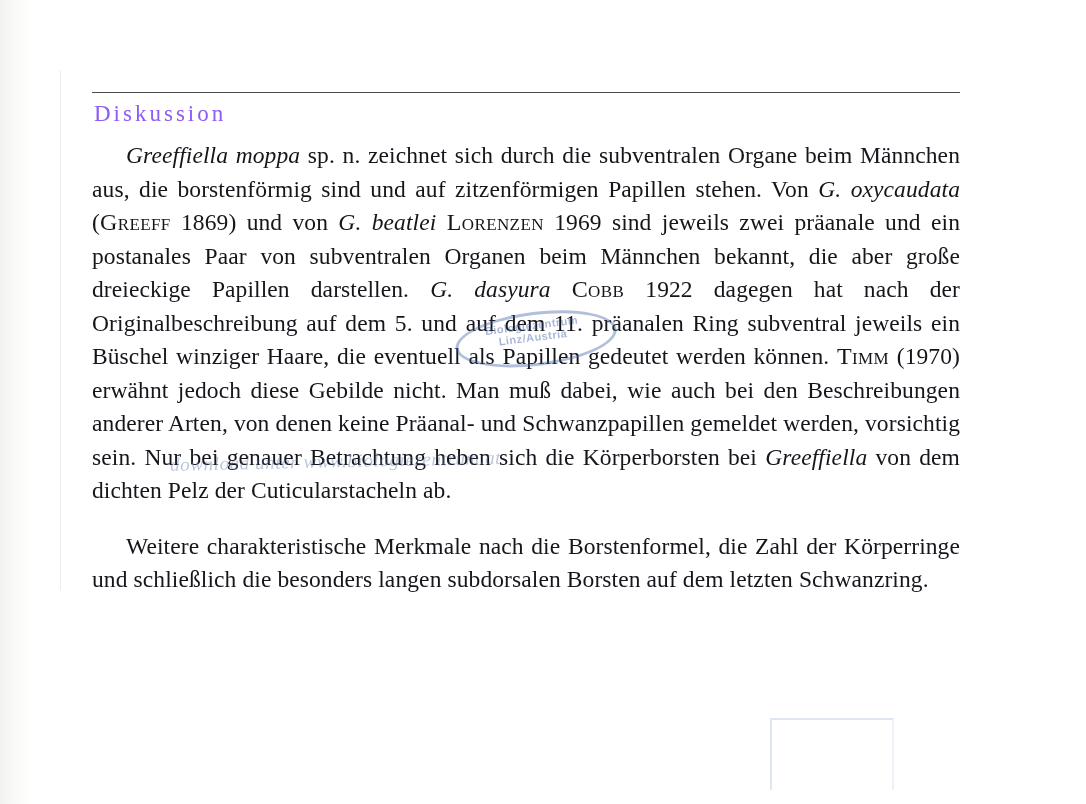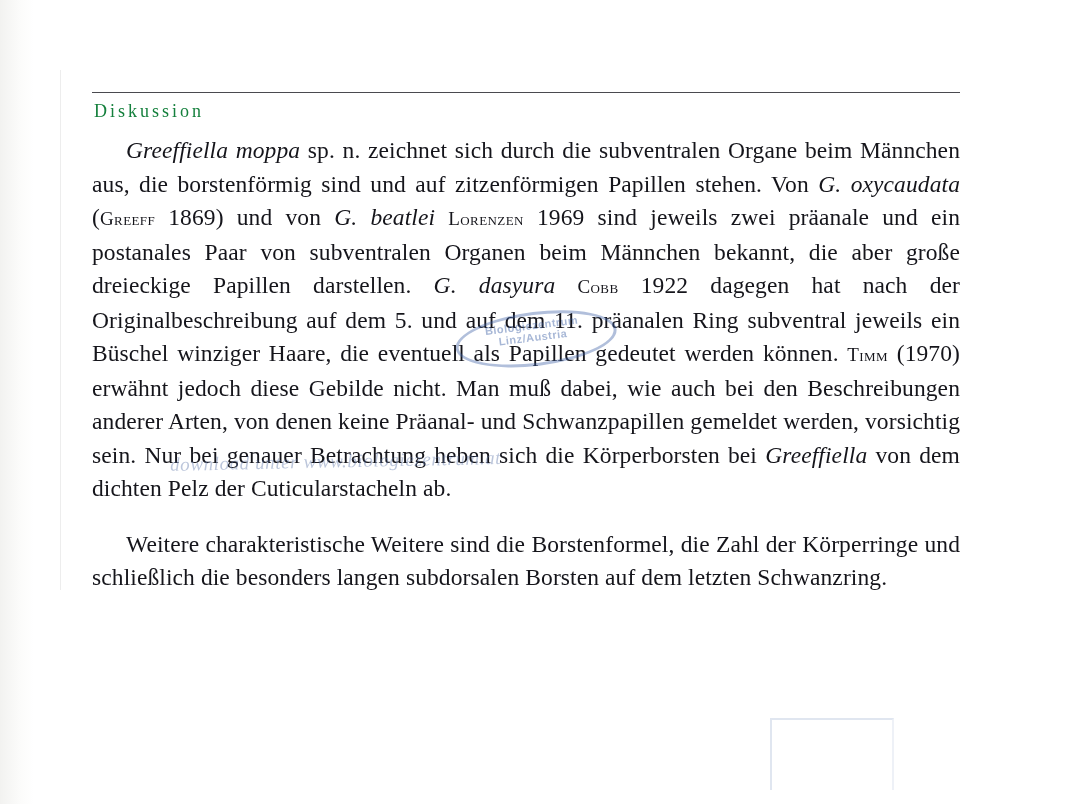--- a/index.html
+++ b/index.html
@@ -52,25 +52,25 @@
   .rule {
     height: 1px;
     background: #2a2a30;
     width: 868px;
     margin: 0 0 6px 0;
     opacity: 0.85;
   }
 
   h2.section-heading {
     font-family: "Liberation Serif", serif;
-    font-size: 18px;
+    font-size: 23px;
     font-weight: 400;
     letter-spacing: 3px;
     margin: 8px 0 12px 2px;
-    color: #15803d;
+    color: #8b5cf6;
   }
 
   p.para {
     font-size: 23.5px;
     line-height: 33.5px;
     text-align: justify;
     text-justify: inter-word;
     margin: 0 0 22px 0;
     color: #15151b;
     letter-spacing: 0.1px;
@@ -79,21 +79,21 @@
     text-indent: 34px;
   }
   p.para:last-child {
     margin-bottom: 0;
   }
 
   i.it {
   }
   span.sc {
     font-variant: small-caps;
-    font-size: 19px;
+    font-size: 24px;
     letter-spacing: 0.4px;
   }
 
   
   .watermark-oval {
     position: absolute;
     left: 455px;
     top: 312px;
     width: 160px;
     height: 52px;
@@ -157,21 +157,21 @@
   <div class="scan-edge-left"></div>
   <div class="scan-edge-strip"></div>
 
   <div class="content">
 
     <div class="rule"></div>
 
     <h2 class="section-heading">Diskussion</h2>
 
     <p class="para indent" id="para-1"><i class="it">Greeffiella moppa</i><span> sp. n. zeichnet sich durch die subventralen Organe beim Männchen aus, die borstenförmig sind und auf zitzenförmigen Papillen stehen. Von </span><i class="it">G. oxycaudata</i><span> (</span><span class="sc">Greeff</span><span> 1869) und von </span><i class="it">G. beatlei</i><span> </span><span class="sc">Lorenzen</span><span> 1969 sind jeweils zwei präanale und ein postanales Paar von subventralen Organen beim Männchen bekannt, die aber große dreieckige Papillen darstellen. </span><i class="it">G. dasyura</i><span> </span><span class="sc">Cobb</span><span> 1922 dagegen hat nach der Originalbeschreibung auf dem 5. und auf dem 11. präanalen Ring subventral jeweils ein Büschel winziger Haare, die eventuell als Papillen gedeutet werden können. </span><span class="sc">Timm</span><span> (1970) erwähnt jedoch diese Gebilde nicht. Man muß dabei, wie auch bei den Beschreibungen anderer Arten, von denen keine Präanal- und Schwanzpapillen gemeldet werden, vorsichtig sein. Nur bei genauer Betrachtung heben sich die Körperborsten bei </span><i class="it">Greeffiella</i><span> von dem dichten Pelz der Cuticularstacheln ab.</span></p>
-    <p class="para indent" id="para-2"><span>Weitere charakteristische Weitere sind die Borstenformel, die Zahl der Körperringe und schließlich die besonders langen subdorsalen Borsten auf dem letzten Schwanzring.</span></p>
+    <p class="para indent" id="para-2"><span>Weitere charakteristische Merkmale nach die Borstenformel, die Zahl der Körperringe und schließlich die besonders langen subdorsalen Borsten auf dem letzten Schwanzring.</span></p>
 
   </div>
 
   <div class="watermark-oval">
     <div class="ring"></div>
     <div class="wm-text">
       <div>Biologiezentrum</div>
       <div>Linz/Austria</div>
     </div>
   </div>

